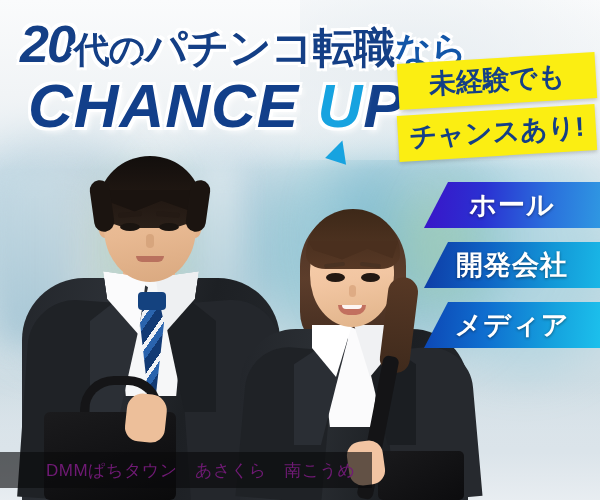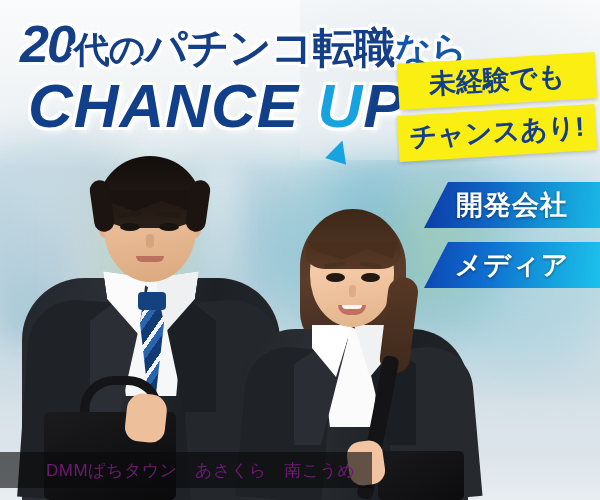--- a/index.html
+++ b/index.html
@@ -305,20 +305,23 @@
     <span class="up-u">U</span><span>P</span>
     <span class="arrow"></span>
   </div>
 
   <div class="badge">
     <div class="badge-row r1">未経験でも</div>
     <div class="badge-row r2">チャンスあり!</div>
   </div>
 
   <div class="menu">
+    <div class="menu-item m2">
+      <span>ホール</span>
+    </div>
     <div class="menu-item m3">
       <span>開発会社</span>
     </div>
     <div class="menu-item m5">
       <span>メディア</span>
     </div>
   </div>
 
   <div class="credit">
     <span>DMMぱちタウン　あさくら　南こうめ</span>

